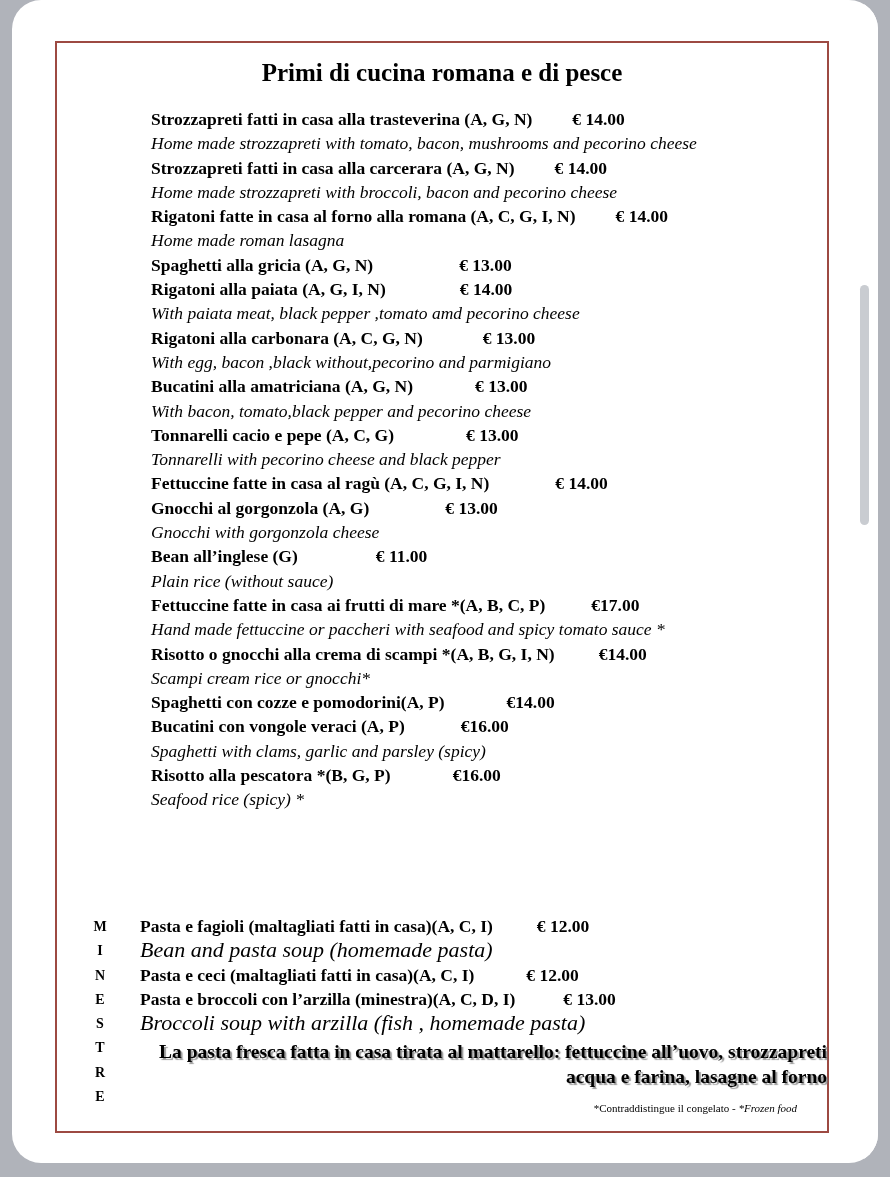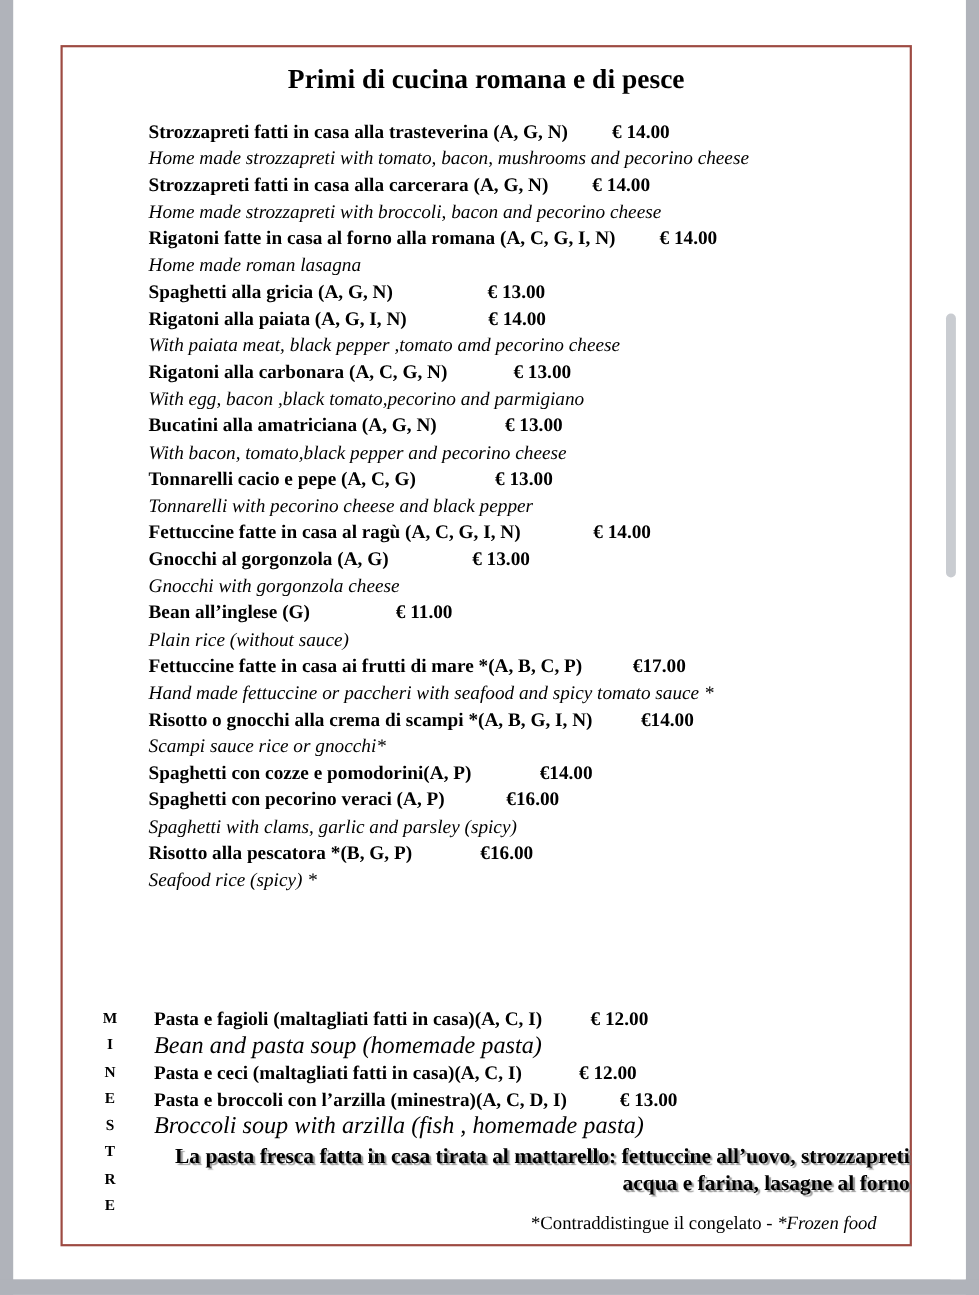--- a/index.html
+++ b/index.html
@@ -18,20 +18,21 @@
 
   
   #page {
     position: absolute;
     left: 12px;
     top: 0px;
     width: 866px;
     height: 1163px;
     background: #ffffff;
     overflow: hidden;
+    border-radius: 29px;
   }
 
   
   #frame {
     position: absolute;
     left: 43px;
     top: 41px;
     width: 774px;
     height: 1092px;
     border: 2px solid #9d4a42;
@@ -48,21 +49,21 @@
     text-align: center;
     font-size: 25px;
     font-weight: bold;
     color: #000;
     letter-spacing: 0px;
   }
 
   
   #menu-body {
     position: absolute;
-    left: 78px;
+    left: 94px;
     top: 64px;
     width: 690px;
   }
 
   .line {
     white-space: nowrap;
     color: #000;
     height: 24.3px;
     line-height: 24.3px;
   }
@@ -119,21 +120,21 @@
     line-height: 25px;
     color: #000;
     text-shadow: 2px 2px 1px rgba(120,120,120,0.75);
   }
 
   
   #footnote {
     position: absolute;
     right: 30px;
     top: 1059px;
-    font-size: 17px;
+    font-size: 11px;
     color: #000;
     white-space: nowrap;
   }
   #footnote .it { font-style: italic; }
 
   
   #scrollbar-track {
     position: absolute;
     right: 0px;
     top: 0px;
@@ -192,36 +193,36 @@
         <div class="line name"><span>Strozzapreti fatti in casa alla trasteverina (A, G, N)</span><span class="gap" style="width: 40px;"></span><span class="price">€ 14.00</span></div>
         <div class="line desc">Home made strozzapreti with tomato, bacon, mushrooms and pecorino cheese</div>
         <div class="line name"><span>Strozzapreti fatti in casa alla carcerara (A, G, N)</span><span class="gap" style="width: 40px;"></span><span class="price">€ 14.00</span></div>
         <div class="line desc">Home made strozzapreti with broccoli, bacon and pecorino cheese</div>
         <div class="line name"><span>Rigatoni fatte in casa al forno alla romana (A, C, G, I, N)</span><span class="gap" style="width: 40px;"></span><span class="price">€ 14.00</span></div>
         <div class="line desc">Home made roman lasagna</div>
         <div class="line name"><span>Spaghetti alla gricia (A, G, N)</span><span class="gap" style="width: 86px;"></span><span class="price">€ 13.00</span></div>
         <div class="line name"><span>Rigatoni alla paiata (A, G, I, N)</span><span class="gap" style="width: 74px;"></span><span class="price">€ 14.00</span></div>
         <div class="line desc">With paiata meat, black pepper ,tomato amd pecorino cheese</div>
         <div class="line name"><span>Rigatoni alla carbonara (A, C, G, N)</span><span class="gap" style="width: 60px;"></span><span class="price">€ 13.00</span></div>
-        <div class="line desc">With egg, bacon ,black tomato,pecorino and parmigiano</div>
+        <div class="line desc">With egg, bacon ,black without,pecorino and parmigiano</div>
         <div class="line name"><span>Bucatini alla amatriciana (A, G, N)</span><span class="gap" style="width: 62px;"></span><span class="price">€ 13.00</span></div>
         <div class="line desc">With bacon, tomato,black pepper and pecorino cheese</div>
         <div class="line name"><span>Tonnarelli cacio e pepe (A, C, G)</span><span class="gap" style="width: 72px;"></span><span class="price">€ 13.00</span></div>
         <div class="line desc">Tonnarelli with pecorino cheese and black pepper</div>
         <div class="line name"><span>Fettuccine fatte in casa al ragù (A, C, G, I, N)</span><span class="gap" style="width: 66px;"></span><span class="price">€ 14.00</span></div>
         <div class="line name"><span>Gnocchi al gorgonzola (A, G)</span><span class="gap" style="width: 76px;"></span><span class="price">€ 13.00</span></div>
         <div class="line desc">Gnocchi with gorgonzola cheese</div>
         <div class="line name"><span>Bean all’inglese (G)</span><span class="gap" style="width: 78px;"></span><span class="price">€ 11.00</span></div>
         <div class="line desc">Plain rice (without sauce)</div>
         <div class="line name"><span>Fettuccine fatte in casa ai frutti di mare *(A, B, C, P)</span><span class="gap" style="width: 46px;"></span><span class="price">€17.00</span></div>
         <div class="line desc">Hand made fettuccine  or paccheri with seafood and spicy tomato sauce *</div>
         <div class="line name"><span>Risotto  o gnocchi alla crema di scampi *(A, B, G, I, N)</span><span class="gap" style="width: 44px;"></span><span class="price">€14.00</span></div>
-        <div class="line desc">Scampi sauce rice  or gnocchi*</div>
+        <div class="line desc">Scampi cream rice  or gnocchi*</div>
         <div class="line name"><span>Spaghetti con cozze e pomodorini(A, P)</span><span class="gap" style="width: 62px;"></span><span class="price">€14.00</span></div>
-        <div class="line name"><span>Spaghetti con pecorino veraci    (A, P)</span><span class="gap" style="width: 56px;"></span><span class="price">€16.00</span></div>
+        <div class="line name"><span>Bucatini con vongole veraci    (A, P)</span><span class="gap" style="width: 56px;"></span><span class="price">€16.00</span></div>
         <div class="line desc">Spaghetti with clams, garlic and parsley (spicy)</div>
         <div class="line name"><span>Risotto alla pescatora *(B, G, P)</span><span class="gap" style="width: 62px;"></span><span class="price">€16.00</span></div>
         <div class="line desc">Seafood rice (spicy) *</div>
       </div>
 
     <div id="minestre-label">
         <span>M</span>
         <span>I</span>
         <span>N</span>
         <span>E</span>

